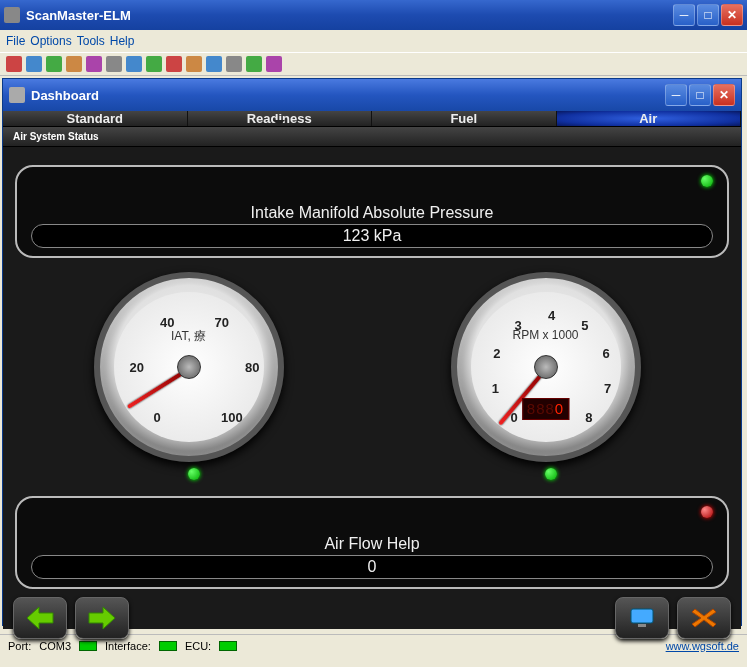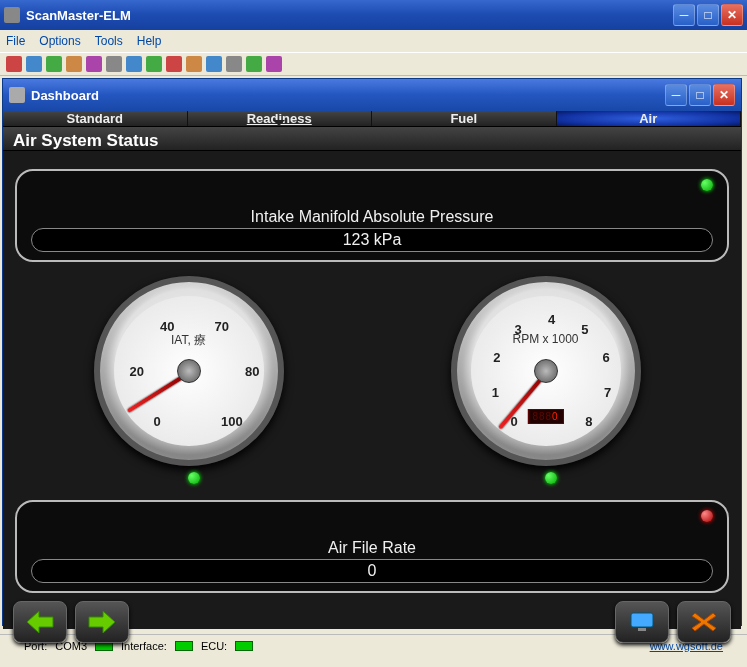--- a/index.html
+++ b/index.html
@@ -8,68 +8,68 @@
 
 .outer-window { width: 747px; height: 667px; background: #ece9d8; }
 .outer-titlebar { height: 30px; background: linear-gradient(to bottom, #3668ce 0%, #1d4bb0 50%, #1541a0 100%); display: flex; align-items: center; padding: 0 4px; color: white; font-size: 13px; font-weight: bold; }
 .outer-titlebar .title-icon { width: 16px; height: 16px; background: #888; margin-right: 6px; border-radius: 2px; }
 .outer-titlebar .win-controls { margin-left: auto; display: flex; gap: 2px; }
 .win-btn { width: 22px; height: 22px; border: 1px solid #fff4; border-radius: 3px; display: flex; align-items: center; justify-content: center; font-size: 12px; color: white; cursor: pointer; }
 .win-min { background: linear-gradient(#5a8be0,#2860c8); }
 .win-max { background: linear-gradient(#5a8be0,#2860c8); }
 .win-close { background: linear-gradient(#e67060,#c83020); }
 
-.menubar { height: 22px; background: #ece9d8; display: flex; align-items: center; padding: 0 6px; font-size: 12px; color: #0048a8; gap: 14px; }
+.menubar { height: 22px; background: #ece9d8; display: flex; align-items: center; padding: 0 6px; font-size: 12px; color: #0048a8; gap: 5px; }
 .menubar span { cursor: pointer; }
 
 .toolbar { height: 24px; background: #ece9d8; border-top: 1px solid #fff; border-bottom: 1px solid #bbb; display: flex; align-items: center; padding: 0 6px; gap: 4px; }
 .toolbar .tool-icon { width: 16px; height: 16px; border-radius: 2px; }
 
 
 .inner-window { position: relative; margin: 2px; width: 740px; height: 548px; border: 1px solid #0a3a8a; }
 .inner-titlebar { height: 28px; background: linear-gradient(to bottom, #4a7ae0 0%, #2456c0 50%, #1848a8 100%); display: flex; align-items: center; padding: 16px 6px; color: white; font-size: 13px; font-weight: bold; }
 .inner-titlebar .title-icon { width: 16px; height: 16px; background: #aaa; margin-right: 6px; border-radius: 2px; }
 .inner-titlebar .win-controls { margin-left: auto; display: flex; gap: 2px; }
 
 
 .dash-body { background: #1a1a1a; height: calc(100% - 28px); display: flex; flex-direction: column; }
 .tabs { height: 28px; background: linear-gradient(#555,#222); display: flex; border-bottom: 1px solid #000; }
 .tab { flex: 1; display: flex; align-items: center; justify-content: center; color: #eee; font-size: 13px; font-weight: bold; cursor: pointer; border-right: 1px solid #111; background: linear-gradient(#444,#222); }
 .tab.active { background: radial-gradient(ellipse at center, #3060e0 0%, #1030a0 70%, #081860 100%); }
-.tab.readiness { position: relative; text-decoration: underline; }
+.tab.readiness { position: relative; }
 .tab.readiness::after { content:""; position:absolute; bottom:-6px; left:50%; transform:translateX(-50%); border:6px solid transparent; border-top-color:#222; }
 
-.subtitle { height: 24px; background: linear-gradient(#444,#222); color: white; font-size: 17px; font-weight: bold; padding: 4px 10px; border-bottom: 1px solid #000; }
+.subtitle { height: 24px; background: linear-gradient(#444,#222); color: white; font-size: 10px; font-weight: bold; padding: 4px 10px; border-bottom: 1px solid #000; }
 
 .main-area { flex: 1; padding: 18px 12px 8px 12px; display: flex; flex-direction: column; gap: 14px; }
 
 .panel { border: 2px solid #bbb; border-radius: 18px; background: #0c0c0c; padding: 6px 14px 8px 14px; position: relative; }
 .panel-title { color: #f0f0f0; font-size: 16px; text-align: center; margin-bottom: 2px; margin-top: 31px; }
 .panel-value { background: #000; border: 1px solid #888; border-radius: 12px; color: #f0f0f0; font-size: 16px; text-align: center; padding: 2px 0; }
 .panel .led { position: absolute; top: 8px; right: 14px; width: 12px; height: 12px; border-radius: 50%; }
 .led.green { background: radial-gradient(circle at 30% 30%, #6f6, #0a0); box-shadow: 0 0 4px #0f0; }
 .led.red { background: radial-gradient(circle at 30% 30%, #f88, #a00); box-shadow: 0 0 4px #f00; }
 
 .gauges-row { display: flex; justify-content: space-around; align-items: center; flex: 1; }
 .gauge-wrap { position: relative; width: 200px; height: 210px; }
 .gauge { width: 190px; height: 190px; border-radius: 50%; background: radial-gradient(circle at 50% 45%, #f8f8f8 0%, #e0e0e0 55%, #888 70%, #444 100%); border: 6px solid #555; position: relative; box-shadow: 0 4px 10px #000, inset 0 2px 6px rgba(255,255,255,.4); }
 .gauge-face { position: absolute; top: 14px; left: 14px; right: 14px; bottom: 14px; border-radius: 50%; background: radial-gradient(circle, #fff 0%, #e8e8e8 80%); }
 .gauge-label { position: absolute; top: 50px; width: 100%; text-align: center; font-size: 12px; color: #333; }
 .gauge .tick { position: absolute; left: 50%; top: 50%; font-size: 13px; font-weight: bold; color: #222; transform-origin: 0 0; }
 .needle { position: absolute; left: 50%; top: 50%; width: 72px; height: 4px; background: linear-gradient(to right, #800 0%, #e22 100%); transform-origin: 0 50%; border-radius: 2px; box-shadow: 0 0 2px #000; }
 .gauge-hub { position: absolute; left: 50%; top: 50%; width: 24px; height: 24px; background: radial-gradient(circle,#bbb,#555); border-radius: 50%; transform: translate(-50%,-50%); border:1px solid #333; }
 .gauge-led { position: absolute; bottom: 2px; left: 50%; transform: translateX(-50%); width: 12px; height: 12px; border-radius: 50%; }
-.digital { position:absolute; bottom:36px; left:50%; transform:translateX(-50%); background:#200; border:1px solid #600; padding:1px 4px; font-family: monospace; font-size:10px; color:#f20; letter-spacing:1px; }
+.digital { position:absolute; bottom:36px; left:50%; transform:translateX(-50%); background:#200; border:1px solid #600; padding:1px 4px; font-family: monospace; font-size:15px; color:#f20; letter-spacing:1px; }
 
 .bottom-bar { height: 56px; display: flex; align-items: center; padding: 0 10px; gap: 8px; }
 .nav-btn { width: 54px; height: 42px; border-radius: 8px; background: linear-gradient(#555,#222); border: 1px solid #666; display:flex; align-items:center; justify-content:center; cursor:pointer; box-shadow: 0 2px 4px #000; }
 .nav-btn svg { width: 30px; height: 26px; }
 .spacer { flex: 1; }
 
-.statusbar { height: 22px; background: #ece9d8; border-top: 1px solid #bbb; display: flex; align-items: center; font-size: 11px; padding: 0 24px; gap: 8px; }
+.statusbar { height: 22px; background: #ece9d8; border-top: 1px solid #bbb; display: flex; align-items: center; font-size: 11px; padding: 0 8px; gap: 8px; }
 .status-led { width: 18px; height: 10px; background: #0c0; border: 1px solid #060; }
 .statusbar .link { margin-left: auto; color: #0048a8; text-decoration: underline; cursor: pointer; }
 </style>
 </head>
 <body>
 
 <div class="outer-window">
 
   <div class="outer-titlebar">
     <div class="title-icon"></div>
@@ -173,21 +173,21 @@
               <div class="needle" id="needle-right" style="transform: rotate(130deg);"></div>
               <div class="gauge-hub"></div>
               <div class="digital"><span style="opacity:.25">888</span><span>0</span></div>
             </div>
             <div class="gauge-led led green"></div>
           </div>
         </div>
 
         <div class="panel">
           <div class="led red"></div>
-          <div class="panel-title">Air File Rate</div>
+          <div class="panel-title">Air Flow Help</div>
           <div class="panel-value">0</div>
         </div>
       </div>
 
       <div class="bottom-bar">
         <div class="nav-btn">
           <svg viewBox="0 0 30 26">
               <path d="M14 2 L2 13 L14 24 L14 18 L28 18 L28 8 L14 8 Z" fill="#6c0" stroke="#380" stroke-width="1"></path>
             </svg>
         </div>

